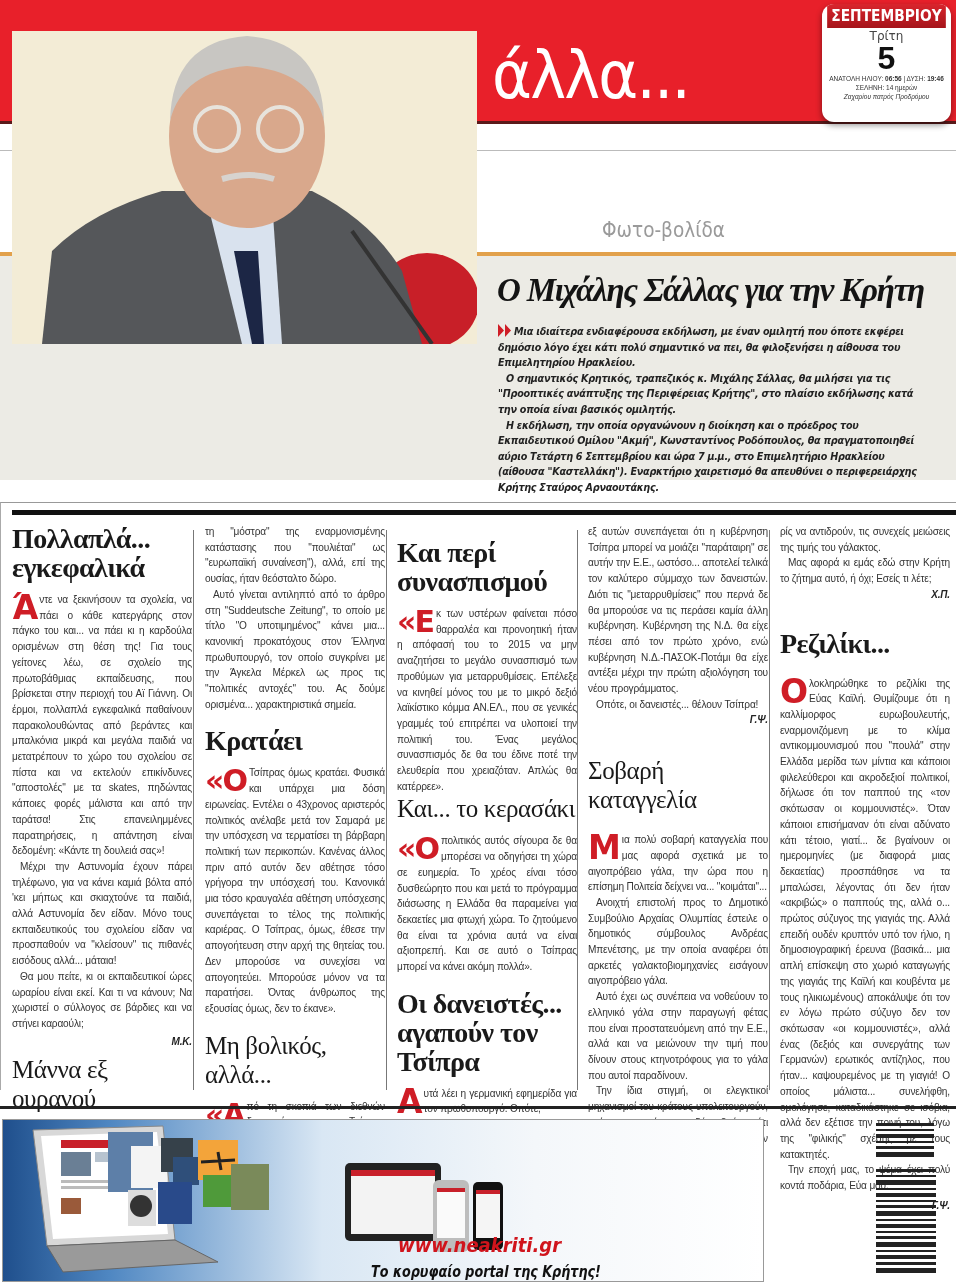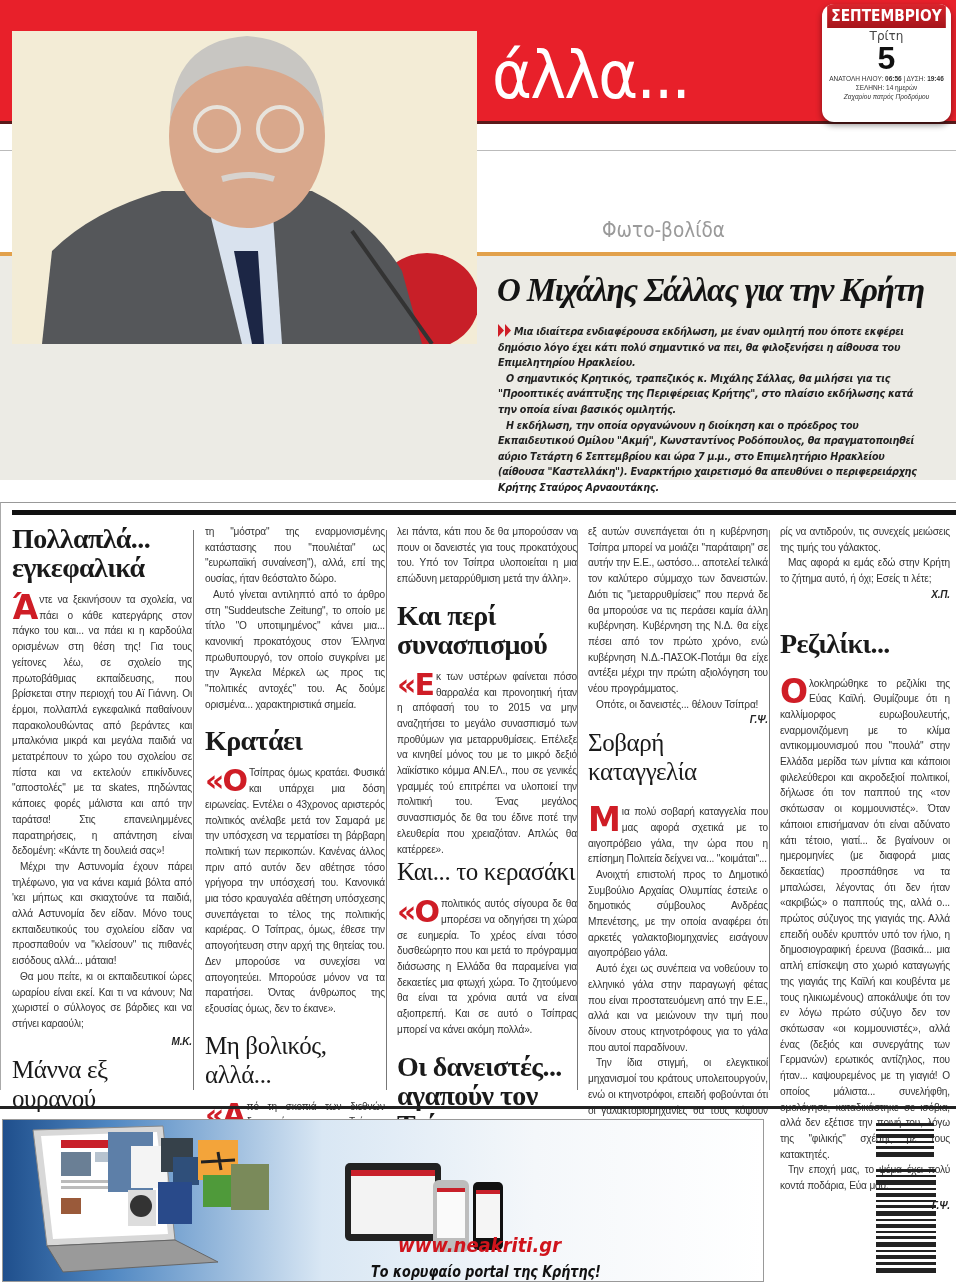--- a/index.html
+++ b/index.html
@@ -137,34 +137,33 @@
 <article class="col" style="left:205px">
   <p class="noindent">τη "μόστρα" της εναρμονισμένης κατάστασης που "πουλιέται" ως "ευρωπαϊκή συναίνεση"), αλλά, επί της ουσίας, ήταν θεόσταλτο δώρο.</p>
   <p>Αυτό γίνεται αντιληπτό από το άρθρο στη "Suddeutsche Zeitung", το οποίο με τίτλο "Ο υποτιμημένος" κάνει μια... κανονική προκατόχους στον Έλληνα πρωθυπουργό, τον οποίο συγκρίνει με την Άγκελα Μέρκελ ως προς τις "πολιτικές αντοχές" του. Ας δούμε ορισμένα... χαρακτηριστικά σημεία.</p>
   <h2 class="hd-bold" style="margin-top:14px">Κρατάει</h2>
   <p class="noindent" style="margin-top:10px"><span class="dropcap quote">«Ο</span><span>Τσίπρας όμως κρατάει. Φυσικά και υπάρχει μια δόση ειρωνείας. Εντέλει ο 43χρονος αριστερός πολιτικός ανέλαβε μετά τον Σαμαρά με την υπόσχεση να τερματίσει τη βάρβαρη πολιτική των περικοπών. Κανένας άλλος πριν από αυτόν δεν αθέτησε τόσο γρήγορα την υπόσχεσή του. Κανονικά μια τόσο κραυγαλέα αθέτηση υπόσχεσης συνεπάγεται το τέλος της πολιτικής καριέρας. Ο Τσίπρας, όμως, έθεσε την απογοήτευση στην αρχή της θητείας του. Δεν μπορούσε να συνεχίσει να απογοητεύει. Μπορούσε μόνον να τα παρατήσει. Όντας άνθρωπος της εξουσίας όμως, δεν το έκανε».</span></p>
   <h2 class="hd-light" style="margin-top:14px">Μη βολικός, αλλά...</h2>
   <p class="noindent" style="margin-top:10px"><span class="dropcap quote">«Α</span><span>πό τη σκοπιά των διεθνών δανειστών ο Τσίπρας παραμένει ένας μη βολικός εταίρος. Από την άλλη πλευρά, ο Τσίπρας ανταποκρίνεται εντέ-</span></p>
 </article>
 
 <article class="col" style="left:397px">
-  <p class="noindent">λει πάντα, κάτι που δε θα μπορούσαν να πουν οι δανειστές για τους προκατόχους του. Υπό τον Τσίπρα υλοποιείται η μια επώδυνη μεταρρύθμιση μετά την άλλη».</p>
   <h2 class="hd-bold" style="margin-top:14px">Και περί συνασπισμού</h2>
   <p class="noindent" style="margin-top:10px"><span class="dropcap quote">«Ε</span><span>κ των υστέρων φαίνεται πόσο θαρραλέα και προνοητική ήταν η απόφασή του το 2015 να μην αναζητήσει το μεγάλο συνασπισμό των προθύμων για μεταρρυθμίσεις. Επέλεξε να κινηθεί μόνος του με το μικρό δεξιό λαϊκίστικο κόμμα ΑΝ.ΕΛ., που σε γενικές γραμμές τού επιτρέπει να υλοποιεί την πολιτική του. Ένας μεγάλος συνασπισμός δε θα του έδινε ποτέ την ελευθερία που χρειαζόταν. Απλώς θα κατέρρεε».</span></p>
   <h2 class="hd-light" style="">Και... το κερασάκι</h2>
   <p class="noindent" style="margin-top:10px"><span class="dropcap quote">«Ο</span><span>πολιτικός αυτός σίγουρα δε θα μπορέσει να οδηγήσει τη χώρα σε ευημερία. Το χρέος είναι τόσο δυσθεώρητο που και μετά το πρόγραμμα διάσωσης η Ελλάδα θα παραμείνει για δεκαετίες μια φτωχή χώρα. Το ζητούμενο θα είναι τα χρόνια αυτά να είναι αξιοπρεπή. Και σε αυτό ο Τσίπρας μπορεί να κάνει ακόμη πολλά».</span></p>
   <h2 class="hd-bold" style="margin-top:14px">Οι δανειστές... αγαπούν τον Τσίπρα</h2>
   <p class="noindent" style="margin-top:10px"><span class="dropcap">Α</span><span>υτά λέει η γερμανική εφημερίδα για τον πρωθυπουργό. Οπότε,</span></p>
 </article>
 
 <article class="col" style="left:588px">
   <p class="noindent">εξ αυτών συνεπάγεται ότι η κυβέρνηση Τσίπρα μπορεί να μοιάζει "παράταιρη" σε αυτήν την Ε.Ε., ωστόσο... αποτελεί τελικά τον καλύτερο σύμμαχο των δανειστών. Διότι τις "μεταρρυθμίσεις" που περνά δε θα μπορούσε να τις περάσει καμία άλλη κυβέρνηση. Κυβέρνηση της Ν.Δ. θα είχε πέσει από τον πρώτο χρόνο, ενώ κυβέρνηση Ν.Δ.-ΠΑΣΟΚ-Ποτάμι θα είχε αντέξει μέχρι την πρώτη αξιολόγηση του νέου προγράμματος.</p>
   <p>Οπότε, οι δανειστές... θέλουν Τσίπρα!</p>
   <div class="sig">Γ.Ψ.</div>
-  <h2 class="hd-light" style="">Σοβαρή καταγγελία</h2>
+  <h2 class="hd-light" style="margin-top:28px">Σοβαρή καταγγελία</h2>
   <p class="noindent" style="margin-top:18px"><span class="dropcap">Μ</span><span>ια πολύ σοβαρή καταγγελία που μας αφορά σχετικά με το αιγοπρόβειο γάλα, την ώρα που η επίσημη Πολιτεία δείχνει να... "κοιμάται"...</span></p>
   <p>Ανοιχτή επιστολή προς το Δημοτικό Συμβούλιο Αρχαίας Ολυμπίας έστειλε ο δημοτικός σύμβουλος Ανδρέας Μπενέτσης, με την οποία αναφέρει ότι αρκετές γαλακτοβιομηχανίες εισάγουν αιγοπρόβειο γάλα.</p>
   <p>Αυτό έχει ως συνέπεια να νοθεύουν το ελληνικό γάλα στην παραγωγή φέτας που είναι προστατευόμενη από την Ε.Ε., αλλά και να μειώνουν την τιμή που δίνουν στους κτηνοτρόφους για το γάλα που αυτοί παραδίνουν.</p>
   <p>Την ίδια στιγμή, οι ελεγκτικοί μηχανισμοί του κράτους υπολειτουργούν, ενώ οι κτηνοτρόφοι, επειδή φοβούνται ότι οι γαλακτοβιομηχανίες θα τους κόψουν από πελάτες, σιωπούν και δέχονται, χω-</p>
 </article>
 
 <article class="col" style="left:780px; width:170px">
   <p class="noindent">ρίς να αντιδρούν, τις συνεχείς μειώσεις της τιμής του γάλακτος.</p>
   <p>Μας αφορά κι εμάς εδώ στην Κρήτη το ζήτημα αυτό, ή όχι; Εσείς τι λέτε;</p>
   <div class="sig">Χ.Π.</div>

